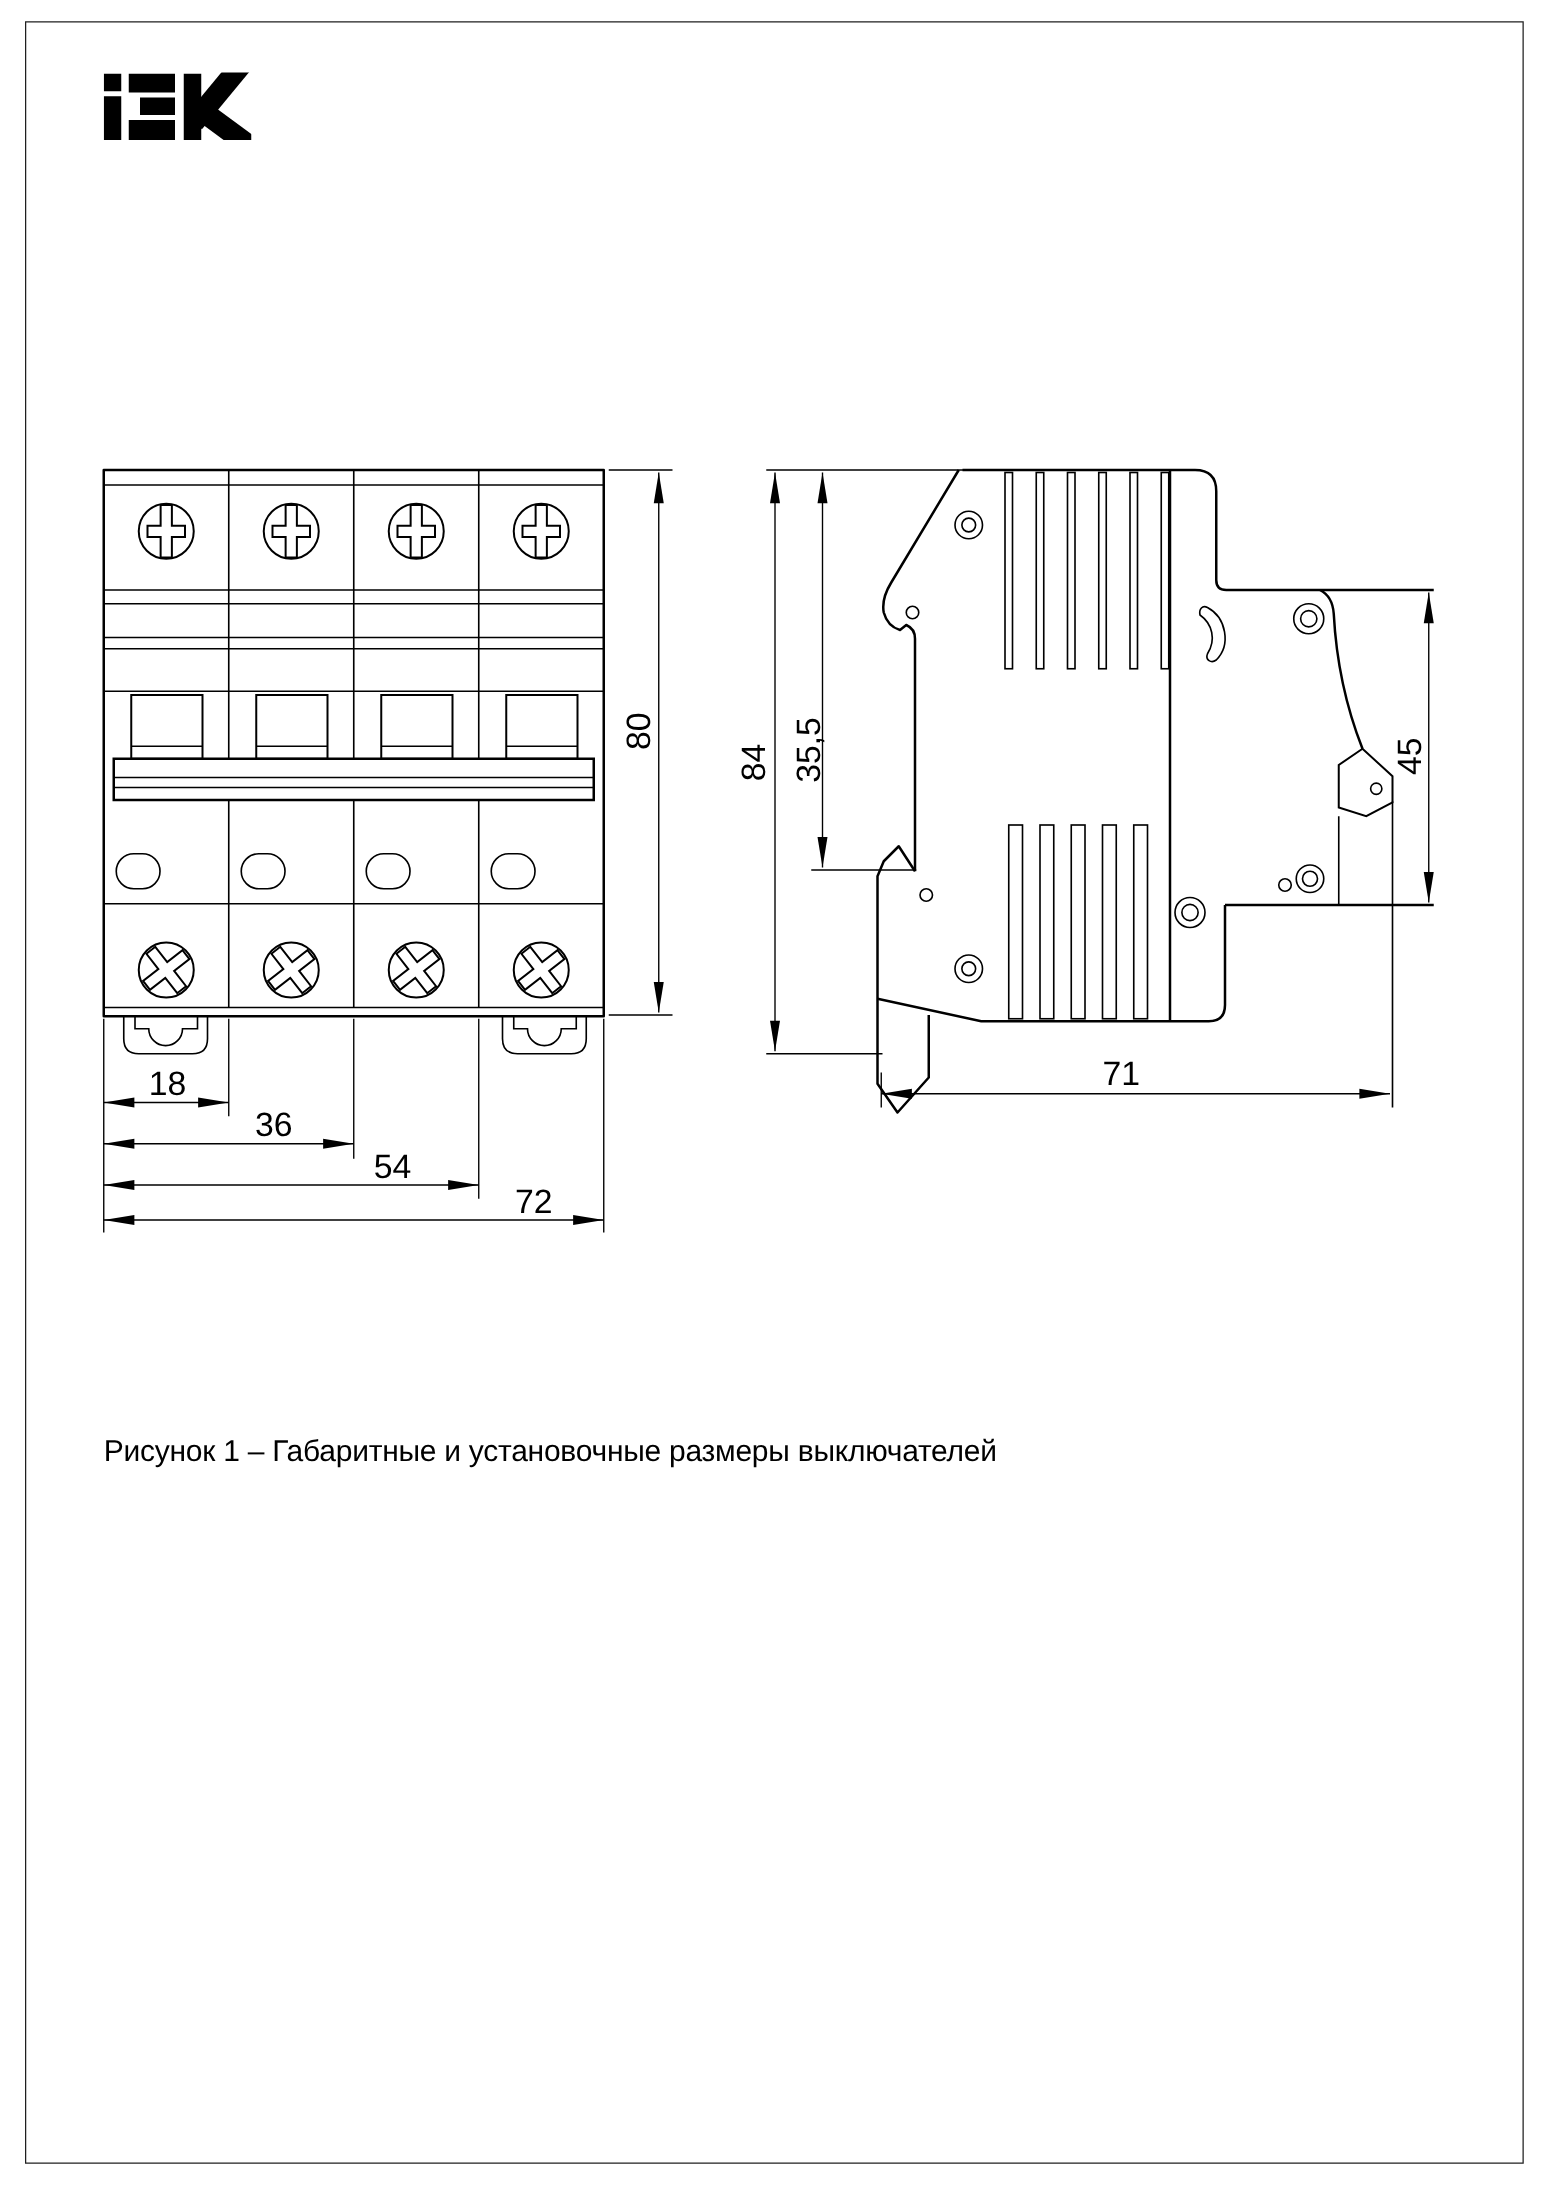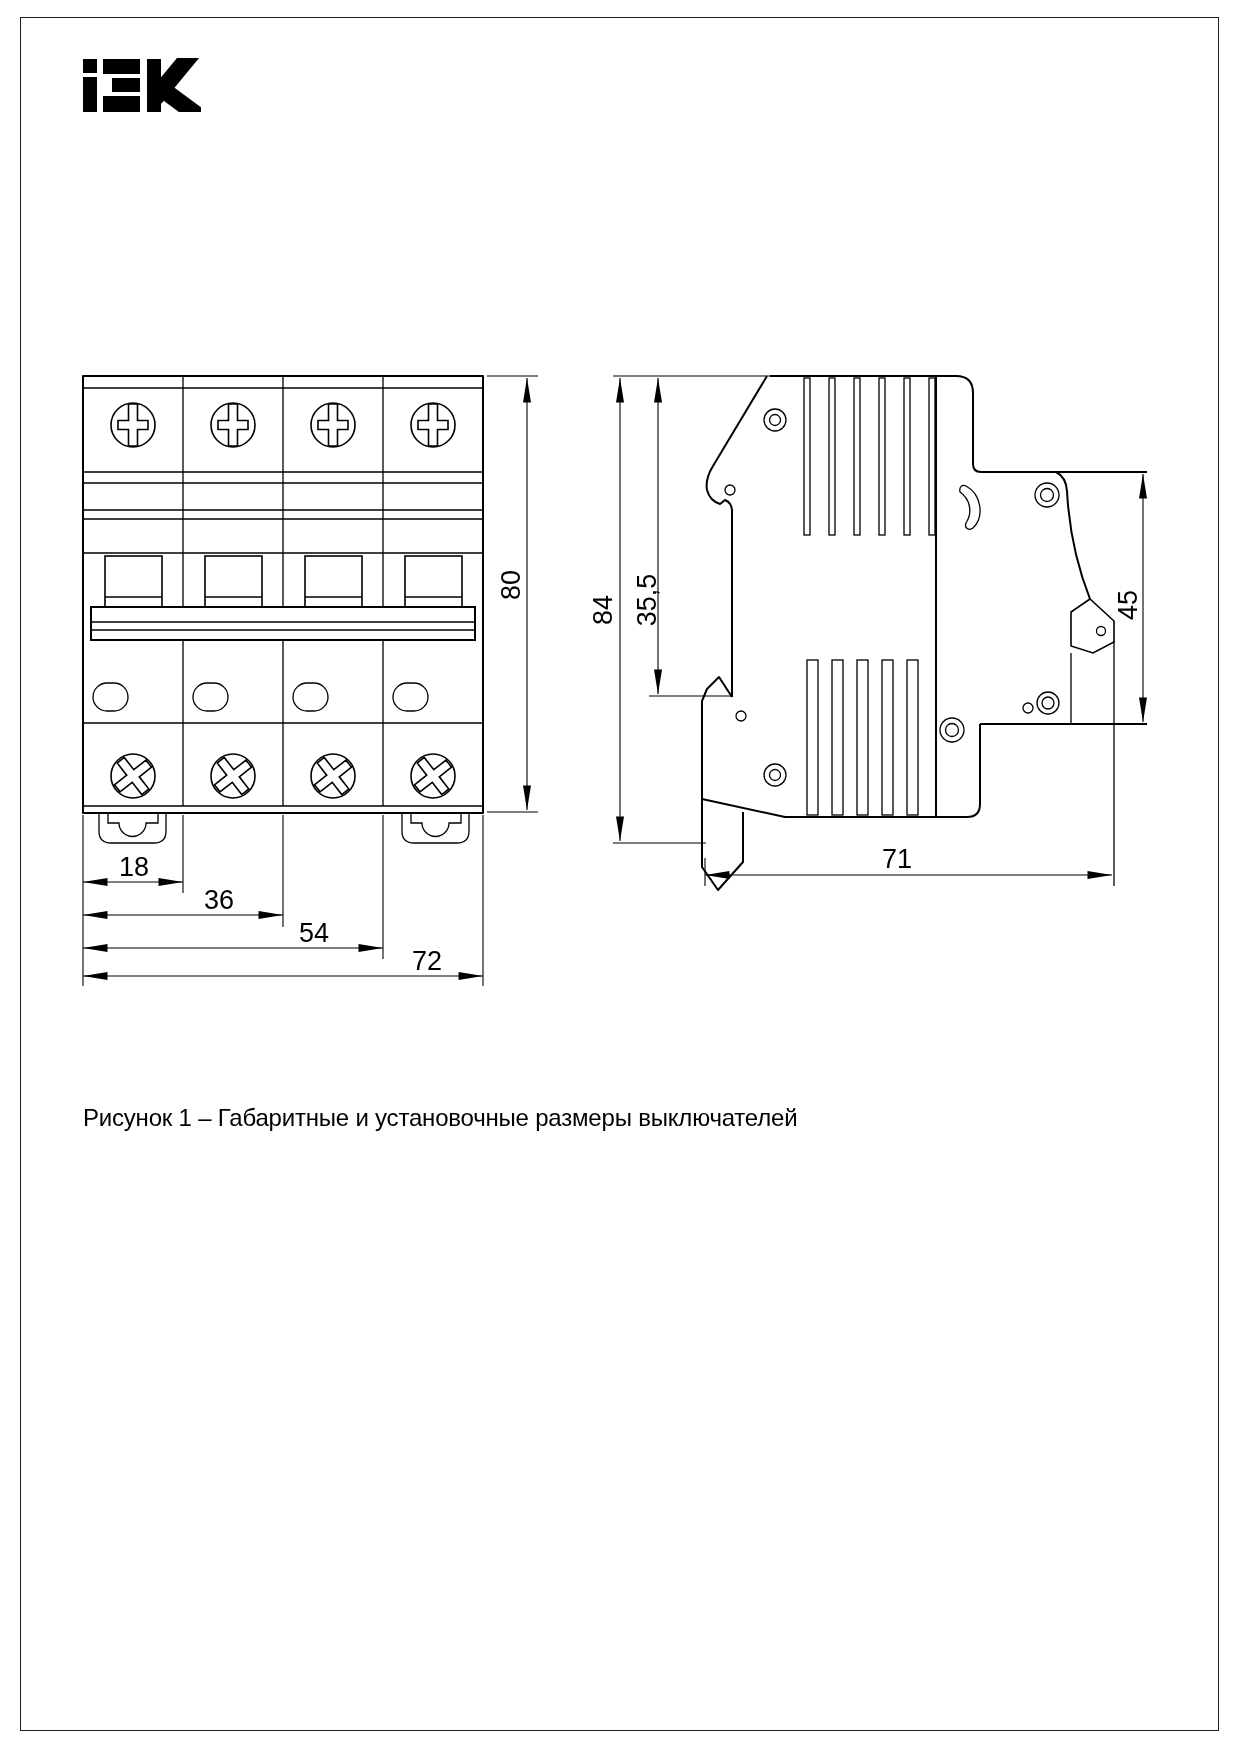--- a/index.html
+++ b/index.html
@@ -2,21 +2,21 @@
 <html><head>
 <meta charset="utf-8">
 <style>
   html,body { margin:0; padding:0; background:#ffffff; }
   body { width:1240px; height:1750px; position:relative; overflow:hidden;
          font-family:"Liberation Sans", sans-serif; }
   .frame { position:absolute; left:20px; top:17px; width:1199px; height:1714px;
            border:1px solid #1f1f1f; box-sizing:border-box; }
   .logo { position:absolute; left:83px; top:58px; }
   .drawing { position:absolute; left:0; top:0; }
-  .caption { position:absolute; left:83px; top:1104px; font-size:24px; color:#000;
+  .caption { position:absolute; left:83px; top:1148px; font-size:24px; color:#000;
              letter-spacing:-0.2px; white-space:nowrap;text-align:center; }
   
   .o2  { fill:none; stroke:#000; stroke-width:2;   stroke-linejoin:round; }
   .o1  { fill:none; stroke:#000; stroke-width:1.3; }
   .fw  { fill:#fff; stroke:#000; stroke-width:2; }
   .fw1 { fill:#fff; stroke:#000; stroke-width:1.6; }
   .dim { fill:none; stroke:#000; stroke-width:1.1; }
   .ext { fill:none; stroke:#000; stroke-width:1.1; }
   .dimlbl { font-family:"Liberation Sans", sans-serif; font-size:27px; fill:#000; }
 </style>

